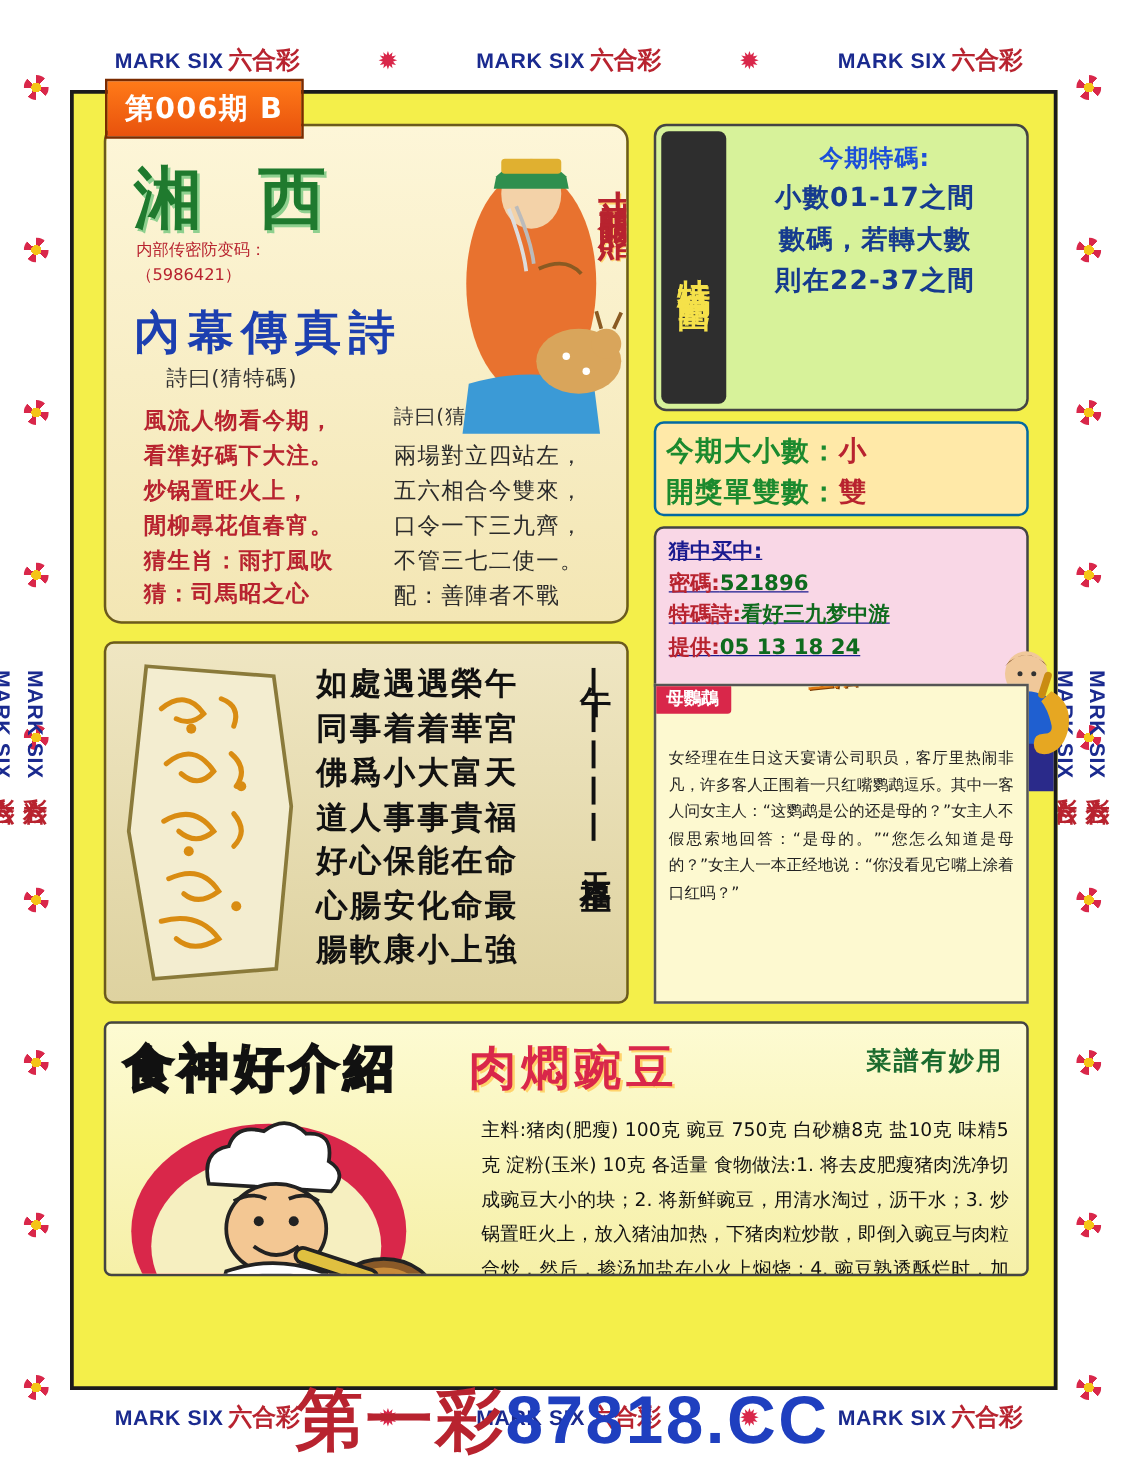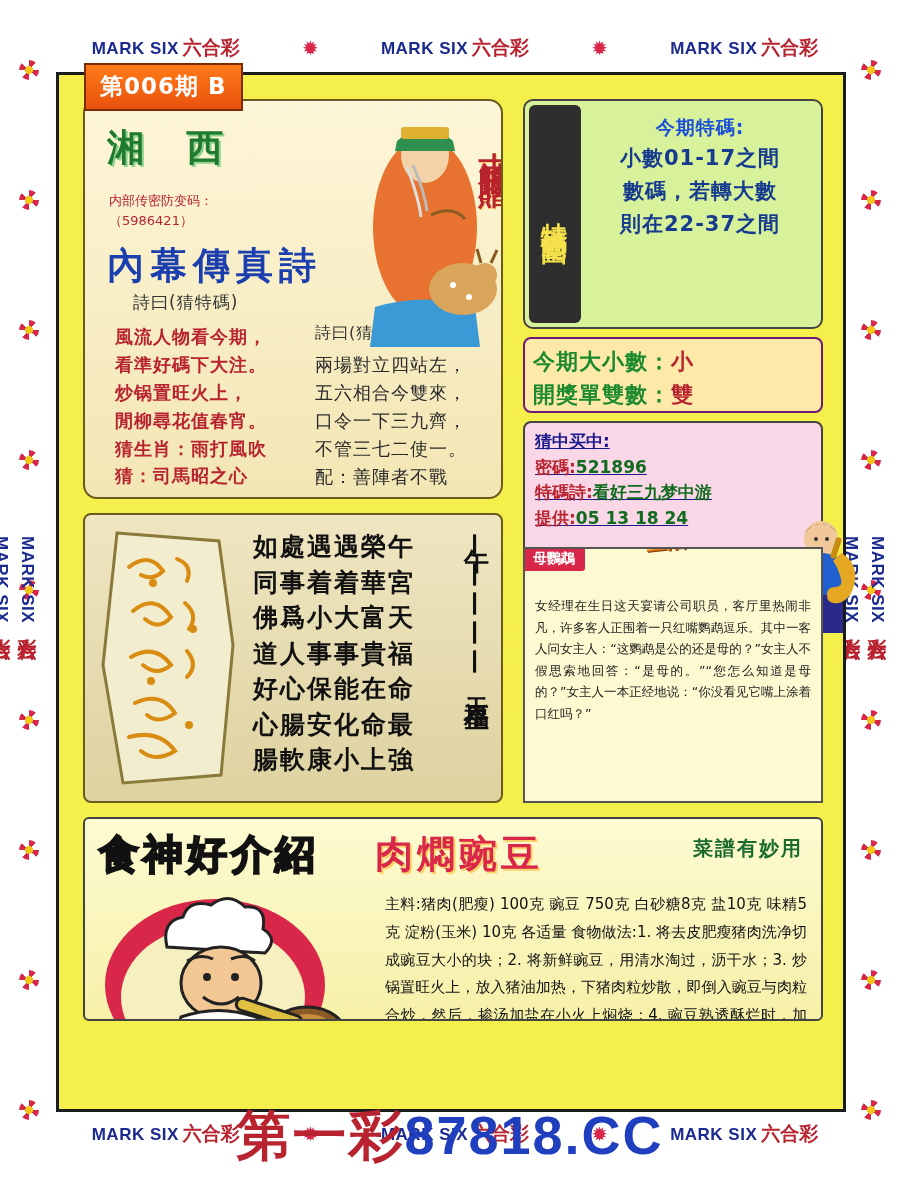--- a/index.html
+++ b/index.html
@@ -95,24 +95,24 @@
     overflow:hidden;
   }
   .poem-card {
     left:18px; top:18px; width:420px; height:400px;
     background:linear-gradient(#fdf6d8,#f3e6b4);
     border-radius:14px;
     border:2px solid #6b5a1e;
   }
   .xiangxi {
     position:absolute; left:22px; top:22px;
-    font-size:37px; font-weight:bold; color:#1f7a2e;
+    font-size:54px; font-weight:bold; color:#1f7a2e;
     letter-spacing:16px;
     text-shadow:2px 2px 0 #8fd08f;
-    font-family:Liberation Sans, sans-serif;
+    font-family:Liberation Serif, serif;
   }
   .neibu {
     position:absolute; left:24px; top:90px;
     font-size:13px; color:#b8232f; line-height:1.5;
   }
   .neimu {
     position:absolute; left:22px; top:140px;
     font-size:37px; font-weight:bold; color:#1c3fb0;
     letter-spacing:6px;
   }
@@ -158,21 +158,21 @@
   }
   .code-body {
     position:absolute; left:62px; top:8px; right:8px; bottom:8px;
     color:#163b8f; font-size:21px; line-height:1.55; font-weight:bold;
     text-align:center; padding-top:4px; letter-spacing:1px;
   }
   .code-body .hd { color:#1c4fd8; font-size:19px; }
 
   .ds-card {
     left:458px; top:256px; width:300px; height:76px;
-    background:#ffe9a8; border:2px solid #701a75; border-radius:8px;
+    background:#ffe9a8; border:2px solid #0369a1; border-radius:8px;
     padding:6px 8px;
   }
   .ds-row {
     font-size:22px; font-weight:bold; color:#1b8a2e; letter-spacing:1px;
     line-height:1.5;
   }
   .ds-row .val { color:#b8232f; }
 
   .guess-card {
     left:458px; top:340px; width:300px; height:136px;

